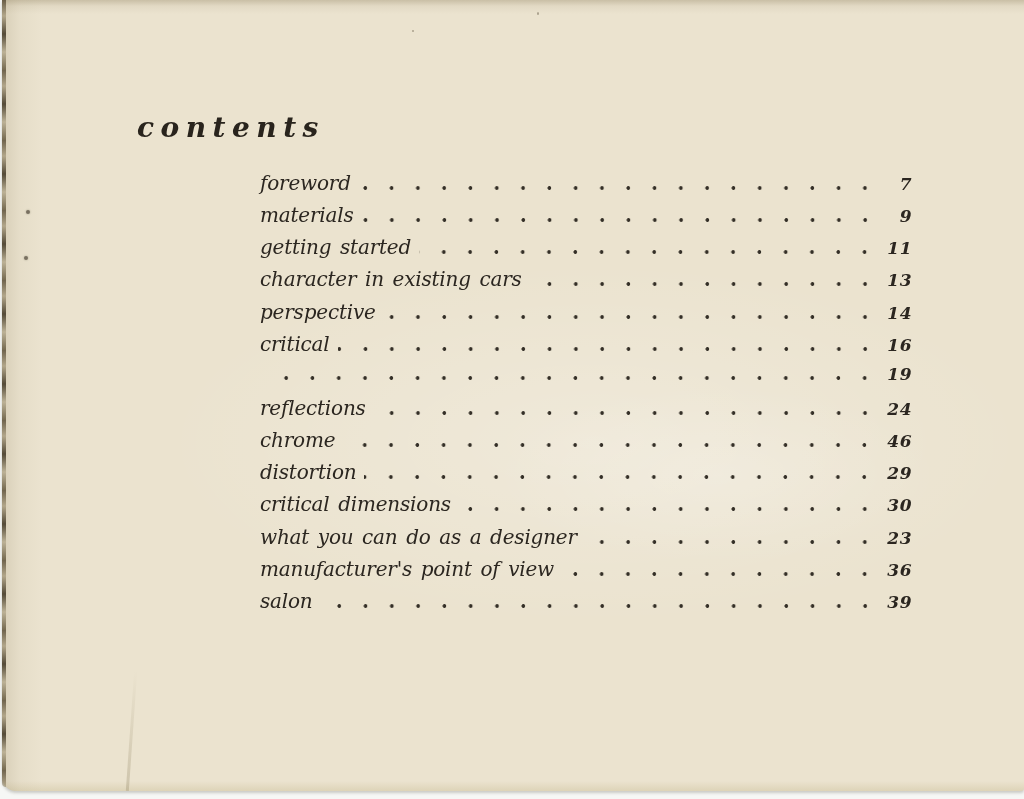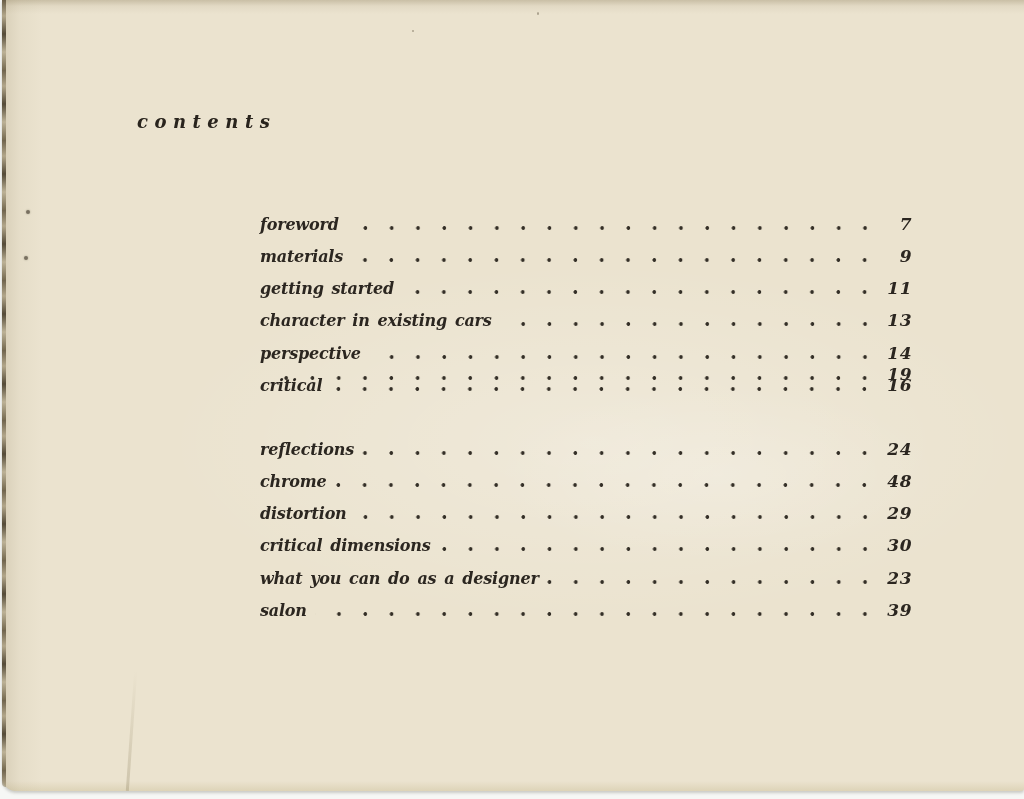--- a/index.html
+++ b/index.html
@@ -76,46 +76,45 @@
     background: linear-gradient(0deg, rgba(150,138,105,0.35), rgba(150,138,105,0));
     transform: rotate(4deg);
   }
   .title {
     position: absolute;
     left: 135px;
     top: 111px;
     margin: 0;
     font-style: italic;
     font-weight: bold;
-    font-size: 18px;
+    font-size: 28px;
     letter-spacing: 6.5px;
     color: #29241d;
   }
   .toc {
     position: absolute;
     left: 258px;
     right: 112px;
     top: 163px;
   }
   .toc-row {
     display: flex;
     align-items: baseline;
     height: 32.15px;
     box-sizing: border-box;
     padding-top: 8px;
   }
   .toc-label {
     font-style: italic;
-    font-weight: bold;
-    font-size: 16px;
+    font-weight: normal;
+    font-size: 20px;
     letter-spacing: -0.2px;
     word-spacing: 2.5px;
     white-space: nowrap;
     color: #2b2620;
-    margin-top: 44px;
   }
   .dot-leader {
     flex: 1;
     height: 4px;
     margin-left: 8px;
     margin-bottom: 1px;
     background-image: radial-gradient(circle at 13px 2px, #342f27 1.5px, rgba(0,0,0,0) 2.2px);
     background-size: 26.3px 4px;
     background-repeat: repeat-x;
     background-position: right center;
@@ -180,36 +179,41 @@
           <span class="toc-page">19</span>
         </div>
         <div class="toc-row">
           <span class="toc-label">reflections</span>
           <span class="dot-leader"></span>
           <span class="toc-page">24</span>
         </div>
         <div class="toc-row">
           <span class="toc-label">chrome</span>
           <span class="dot-leader"></span>
-          <span class="toc-page">48</span>
+          <span class="toc-page">46</span>
         </div>
         <div class="toc-row">
           <span class="toc-label">distortion</span>
           <span class="dot-leader"></span>
           <span class="toc-page">29</span>
         </div>
         <div class="toc-row">
           <span class="toc-label">critical dimensions</span>
           <span class="dot-leader"></span>
           <span class="toc-page">30</span>
         </div>
         <div class="toc-row">
           <span class="toc-label">what you can do as a designer</span>
           <span class="dot-leader"></span>
           <span class="toc-page">23</span>
+        </div>
+        <div class="toc-row">
+          <span class="toc-label">manufacturer's point of view</span>
+          <span class="dot-leader"></span>
+          <span class="toc-page">36</span>
         </div>
         <div class="toc-row">
           <span class="toc-label">salon</span>
           <span class="dot-leader"></span>
           <span class="toc-page">39</span>
         </div>
       </div>
   </div>
 </div>
 

